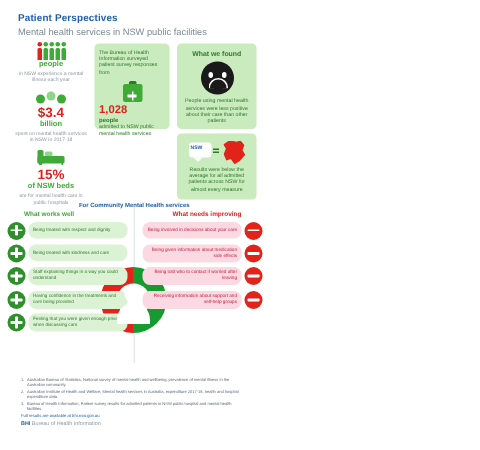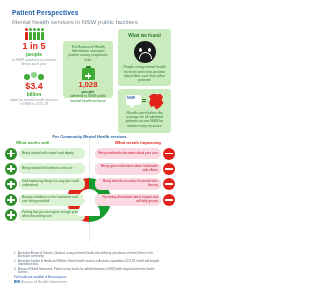--- a/index.html
+++ b/index.html
@@ -37,21 +37,21 @@
   .bed-leg2{position:absolute;right:1px;bottom:0;width:1.5px;height:2px;background:#3faa35;}
 
   .moneyicon{width:20px;height:10px;margin:0 auto;position:relative;}
   .coin{position:absolute;bottom:0;width:6px;height:6px;border-radius:50%;background:#3faa35;}
   .coin.c1{left:0;}
   .coin.c2{left:7px;bottom:2px;background:#8fd48a;}
   .coin.c3{left:14px;}
 
   
   .panel{position:absolute;background:#c9ebbe;border-radius:3px;}
-  .panel-mid{left:63px;top:12px;width:50px;height:57px;padding:4px 3px;box-sizing:border-box;text-align:center;}
+  .panel-mid{left:63px;top:0;width:50px;height:57px;padding:4px 3px;box-sizing:border-box;text-align:left;}
   .panel-txt{font-size:3.5px;color:#2f7a2a;line-height:4.4px;}
   .panel-hd{font-size:4.6px;font-weight:bold;color:#2f7a2a;line-height:5.6px;}
   .survey-icon{width:13px;height:14px;margin:4px auto 1px;position:relative;}
   .clip{position:absolute;left:0;top:2px;width:13px;height:12px;background:#3faa35;border-radius:1.5px;}
   .clip-top{position:absolute;left:4px;top:0;width:5px;height:3px;background:#2f7a2a;border-radius:1px;}
   .clip-cross-v{position:absolute;left:6px;top:5px;width:1.6px;height:6px;background:#ffffff;}
   .clip-cross-h{position:absolute;left:3.6px;top:7.2px;width:6.4px;height:1.6px;background:#ffffff;}
   .num-red{font-size:7.5px;font-weight:bold;color:#e2231a;line-height:8px;}
   .num-sub{font-size:4px;font-weight:bold;color:#2f7a2a;line-height:5px;}
 
@@ -144,36 +144,47 @@
             </div>
           <div class="pfig">
               <div class="phead g"></div>
               <div class="pbody g"></div>
             </div>
           <div class="pfig">
               <div class="phead g"></div>
               <div class="pbody g"></div>
             </div>
         </div>
-        <div class="bignum">1 in 5</div>
         <div class="midlab">people</div>
         <div class="caption">in NSW experience a mental illness each year</div>
       </div>
 
       <div class="stat">
         <div class="moneyicon">
           <div class="coin c1"></div>
             <div class="coin c2"></div>
             <div class="coin c3"></div>
         </div>
         <div class="bignum">$3.4</div>
         <div class="midlab">billion</div>
         <div class="caption">spent on mental health services in NSW in 2017-18</div>
       </div>
 
+      <div class="stat">
+        <div class="bedicon">
+          <div class="bed-base"></div>
+            <div class="bed-head"></div>
+            <div class="bed-pillow"></div>
+          <div class="bed-leg1"></div>
+            <div class="bed-leg2"></div>
+        </div>
+        <div class="bignum">15%</div>
+        <div class="midlab">of NSW beds</div>
+        <div class="caption">are for mental health care in public hospitals</div>
+      </div>
     </div>
 
     <div class="panel panel-mid">
       <div class="panel-txt">The Bureau of Health Information surveyed patient survey responses from</div>
       <div class="survey-icon">
         <div class="clip-top"></div>
         <div class="clip">
           <div class="clip-cross-v"></div>
             <div class="clip-cross-h"></div>
         </div>

